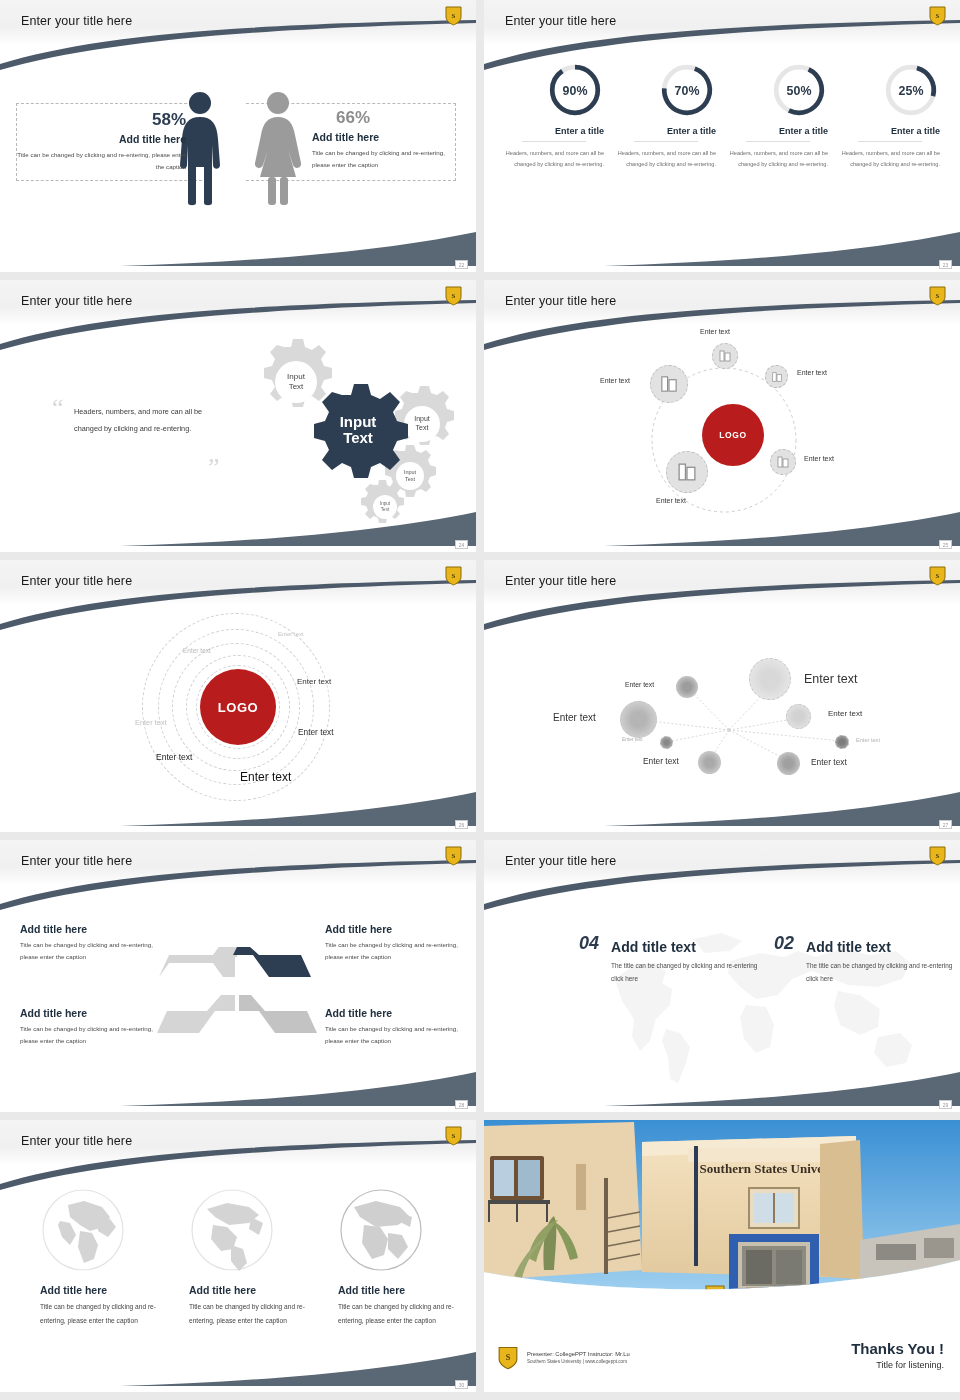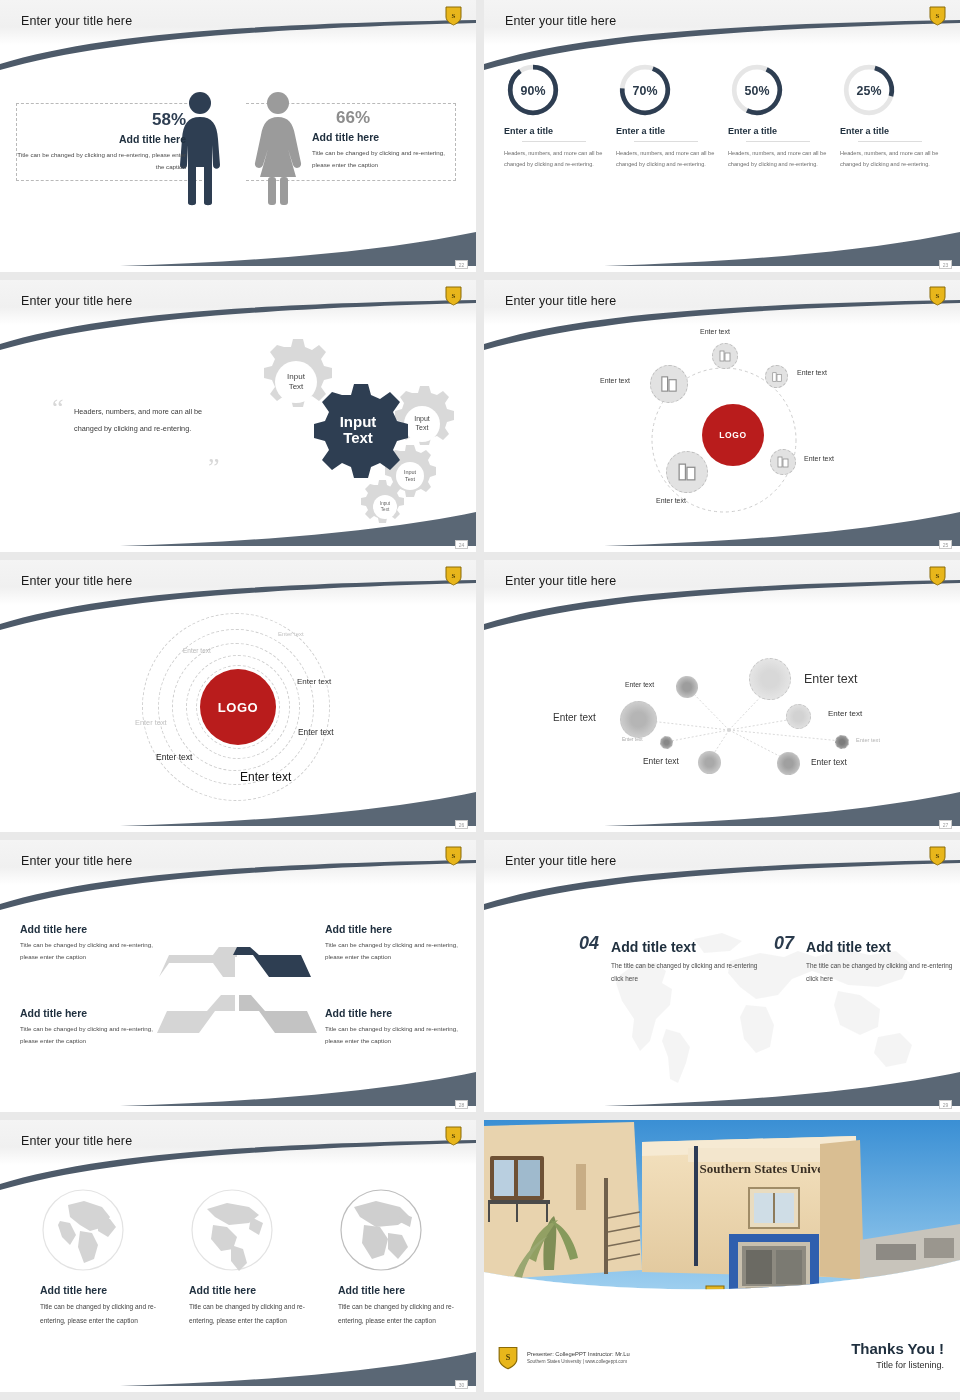--- a/index.html
+++ b/index.html
@@ -49,21 +49,21 @@
   
   .s1-wrap { position:absolute; left:0; top:18px; width:100%; height:170px; }
   .pct { font-size: 17px; font-weight: bold; }
   .pct.navy { color:#2e3e52; } .pct.grey { color:#8d8d8d;margin-left:24px; }
   .addtitle { font-size:10.5px; font-weight:bold; color:#20303f; margin-top:3px;}
   .capt { font-size:6.2px; color:#4a4a4a; line-height:2.0; margin-top:4px;}
   .brk { position:absolute; border:1px dashed #b9b9b9; }
 
   
   .donuts { display:flex; justify-content:space-around; padding: 16px 14px 0 14px; }
-  .dcell { width:100px; text-align:left; }
+  .dcell { width:100px; text-align:right; }
   .dtitle { font-size:9px; font-weight:bold; color:#21313f; margin-top:3px; }
   .dline { width:64px; height:1px; background:#dddddd; margin:5px auto 6px auto; }
   .dbody { font-size:5.6px; color:#6e6e6e; line-height:2.05; }
 
   
   .quote { position:absolute; font-size:26px; color:#d8d8d8; font-family:"Liberation Serif",serif; }
   .gtext { position:absolute; left:74px; top:78px; width:150px; font-size:7.3px; color:#3a3a3a; line-height:2.35; }
 
   
   .hub-logo { position:absolute; border-radius:50%; background:#b91c1c; color:#fff;
@@ -504,21 +504,21 @@
 
       <div style="position:absolute; left:95px; top:48px; display:flex; align-items:flex-start; gap:12px;">
         <div class="numlbl">04</div>
         <div style="margin-top:6px;">
           <div class="n-h">Add title text</div>
           <div class="n-p">The title can be changed by clicking and re-entering click here</div>
         </div>
       </div>
 
       <div style="position:absolute; left:290px; top:48px; display:flex; align-items:flex-start; gap:12px;">
-        <div class="numlbl">07</div>
+        <div class="numlbl">02</div>
         <div style="margin-top:6px;">
           <div class="n-h">Add title text</div>
           <div class="n-p">The title can be changed by clicking and re-entering click here</div>
         </div>
       </div>
     </div>
     <div class="pgnum">29</div>
   </div>
 
   <div class="slide">

